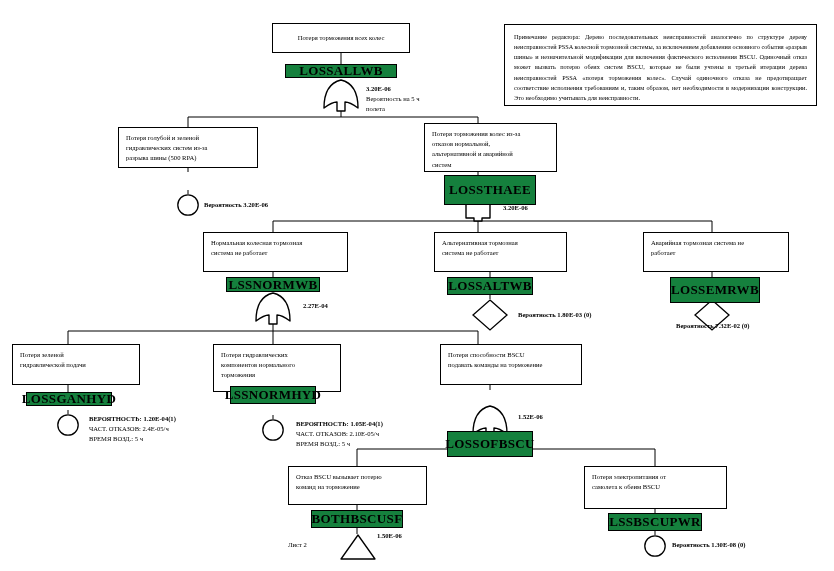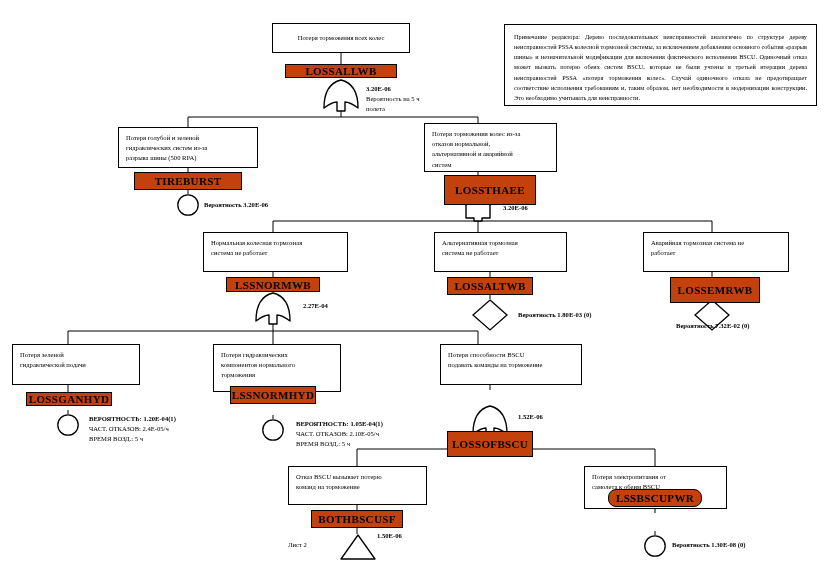--- a/index.html
+++ b/index.html
@@ -31,23 +31,23 @@
   .box.center {
     display: flex;
     align-items: center;
     justify-content: center;
     text-align: center;
     padding: 2px 4px;
   }
   .codebox {
     position: absolute;
     border: 1px solid #000;
-    background: #c2410c;
+    background: #15803d;
     box-sizing: border-box;
-    font-size: 11px;
+    font-size: 13px;
     font-weight: bold;
     letter-spacing: 0.35px;
     display: flex;
     align-items: center;
     justify-content: center;
     text-align: center;
   }
   .note {
     position: absolute;
     border: 1px solid #000;
@@ -192,21 +192,20 @@
   <div class="note" style="left:504px;top:24px;width:313px;height:82px;">Примечание редактора: Дерево последовательных неисправностей аналогично по структуре дереву неисправностей PSSA колесной тормозной системы, за исключением добавления основного события «разрыв шины» и незначительной модификации для включения фактического исполнения BSCU. Одиночный отказ может вызвать потерю обеих систем BSCU, которые не были учтены в третьей итерации дерева неисправностей PSSA «потеря торможения колес». Случай одиночного отказа не предотвращает соответствие исполнения требованиям и, таким образом, нет необходимости в модернизации конструкции. Это необходимо учитывать для неисправности.</div>
 
   <div class="box center" style="left:272px;top:23px;width:138px;height:30px;">Потеря торможения всех колес</div>
   <div class="codebox" style="left:285px;top:64px;width:112px;height:14px;">LOSSALLWB</div>
   <div class="lbl b" style="left: 366px; top: 84px; width: 90px; white-space: pre-line;"><span class="bold">3.20E-06</span><br><span style="font-weight:normal;">Вероятность на 5 ч
 полета</span></div>
 
   <div class="box" style="left: 118px; top: 127px; width: 140px; height: 41px; white-space: pre-line;">Потеря голубой и зеленой
 гидравлических систем из-за
 разрыва шины (500 RPA)</div>
-  <div class="codebox" style="left:134px;top:172px;width:108px;height:18px;">TIREBURST</div>
   <div class="lbl b" style="left:204px;top:200px;width:120px;">Вероятность  3.20E-06</div>
 
   <div class="box" style="left: 424px; top: 123px; width: 133px; height: 49px; white-space: pre-line;">Потеря торможения колес из-за
 отказов нормальной,
 альтернативной и аварийной
 систем</div>
   <div class="codebox" style="left:444px;top:175px;width:92px;height:30px;">LOSSTHAEE</div>
   <div class="lbl b" style="left:503px;top:203px;width:70px;">3.20E-06</div>
 
   <div class="box" style="left: 203px; top: 232px; width: 145px; height: 40px; white-space: pre-line;">Нормальная колесная тормозная
@@ -241,16 +240,16 @@
   <div class="lbl b" style="left:518px;top:412px;width:70px;">1.52E-06</div>
 
   <div class="box" style="left: 288px; top: 466px; width: 139px; height: 39px; white-space: pre-line;">Отказ BSCU вызывает потерю
 команд на торможение</div>
   <div class="codebox" style="left:311px;top:510px;width:92px;height:18px;">BOTHBSCUSF</div>
   <div class="lbl b" style="left:377px;top:531px;width:60px;">1.50E-06</div>
   <div class="lbl" style="left:288px;top:540px;width:40px;">Лист 2</div>
 
   <div class="box" style="left: 584px; top: 466px; width: 143px; height: 43px; white-space: pre-line;">Потеря электропитания от
 самолета к обеим BSCU</div>
-  <div class="codebox" style="left:608px;top:489px;width:94px;height:18px;border-radius:8px;">LSSBSCUPWR</div>
+  <div class="codebox" style="left:608px;top:513px;width:94px;height:18px;">LSSBSCUPWR</div>
   <div class="lbl b" style="left:672px;top:540px;width:140px;">Вероятность 1.30E-08 (0)</div>
 
 </div>
 
 </body></html>

